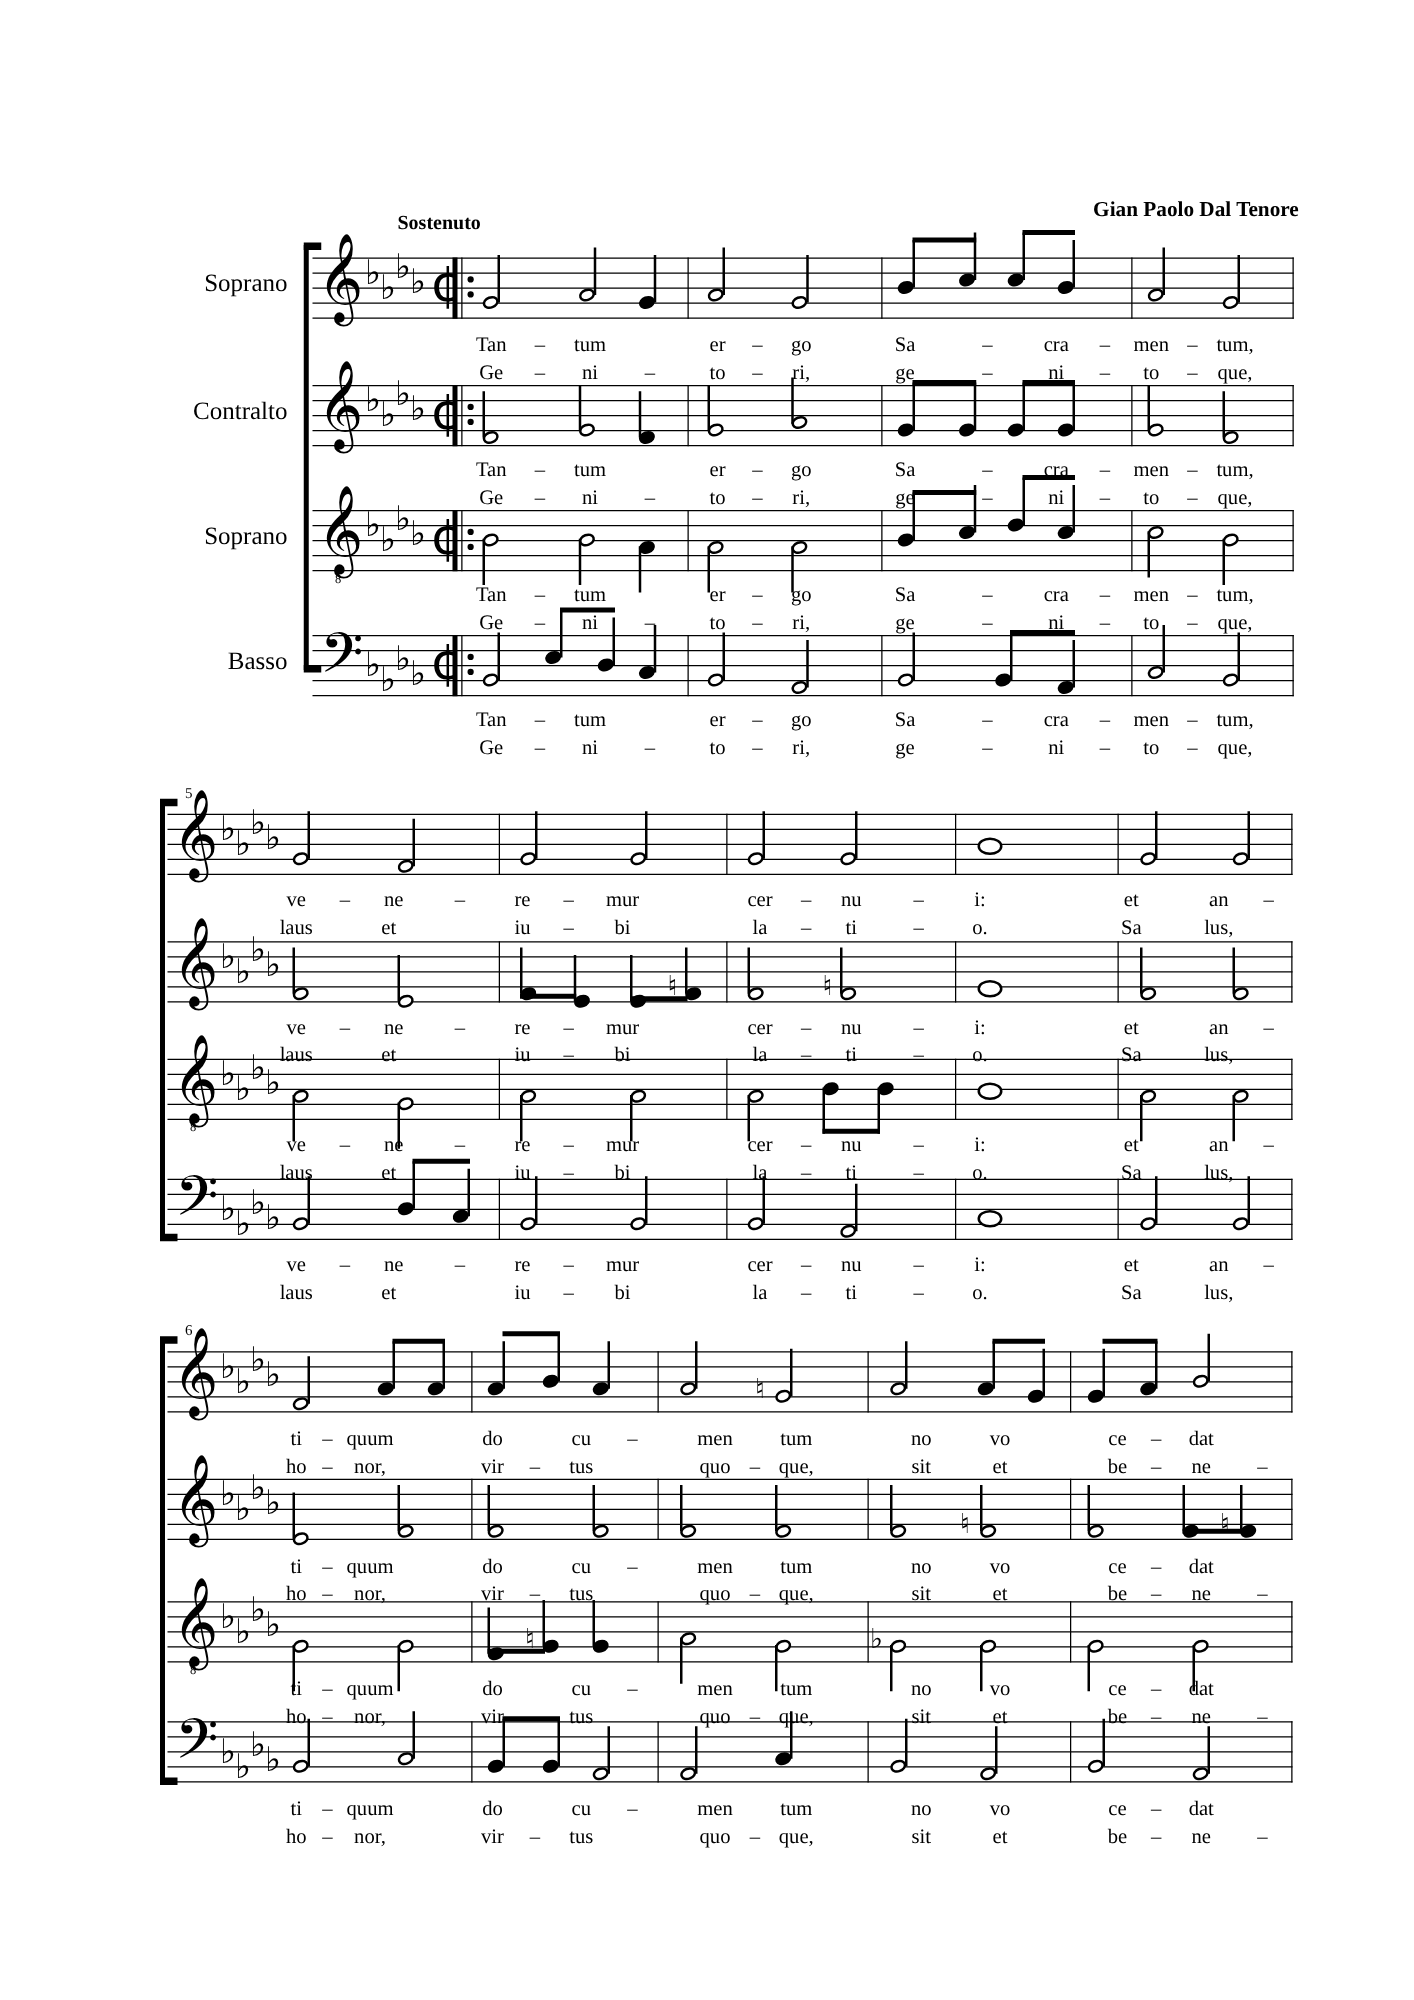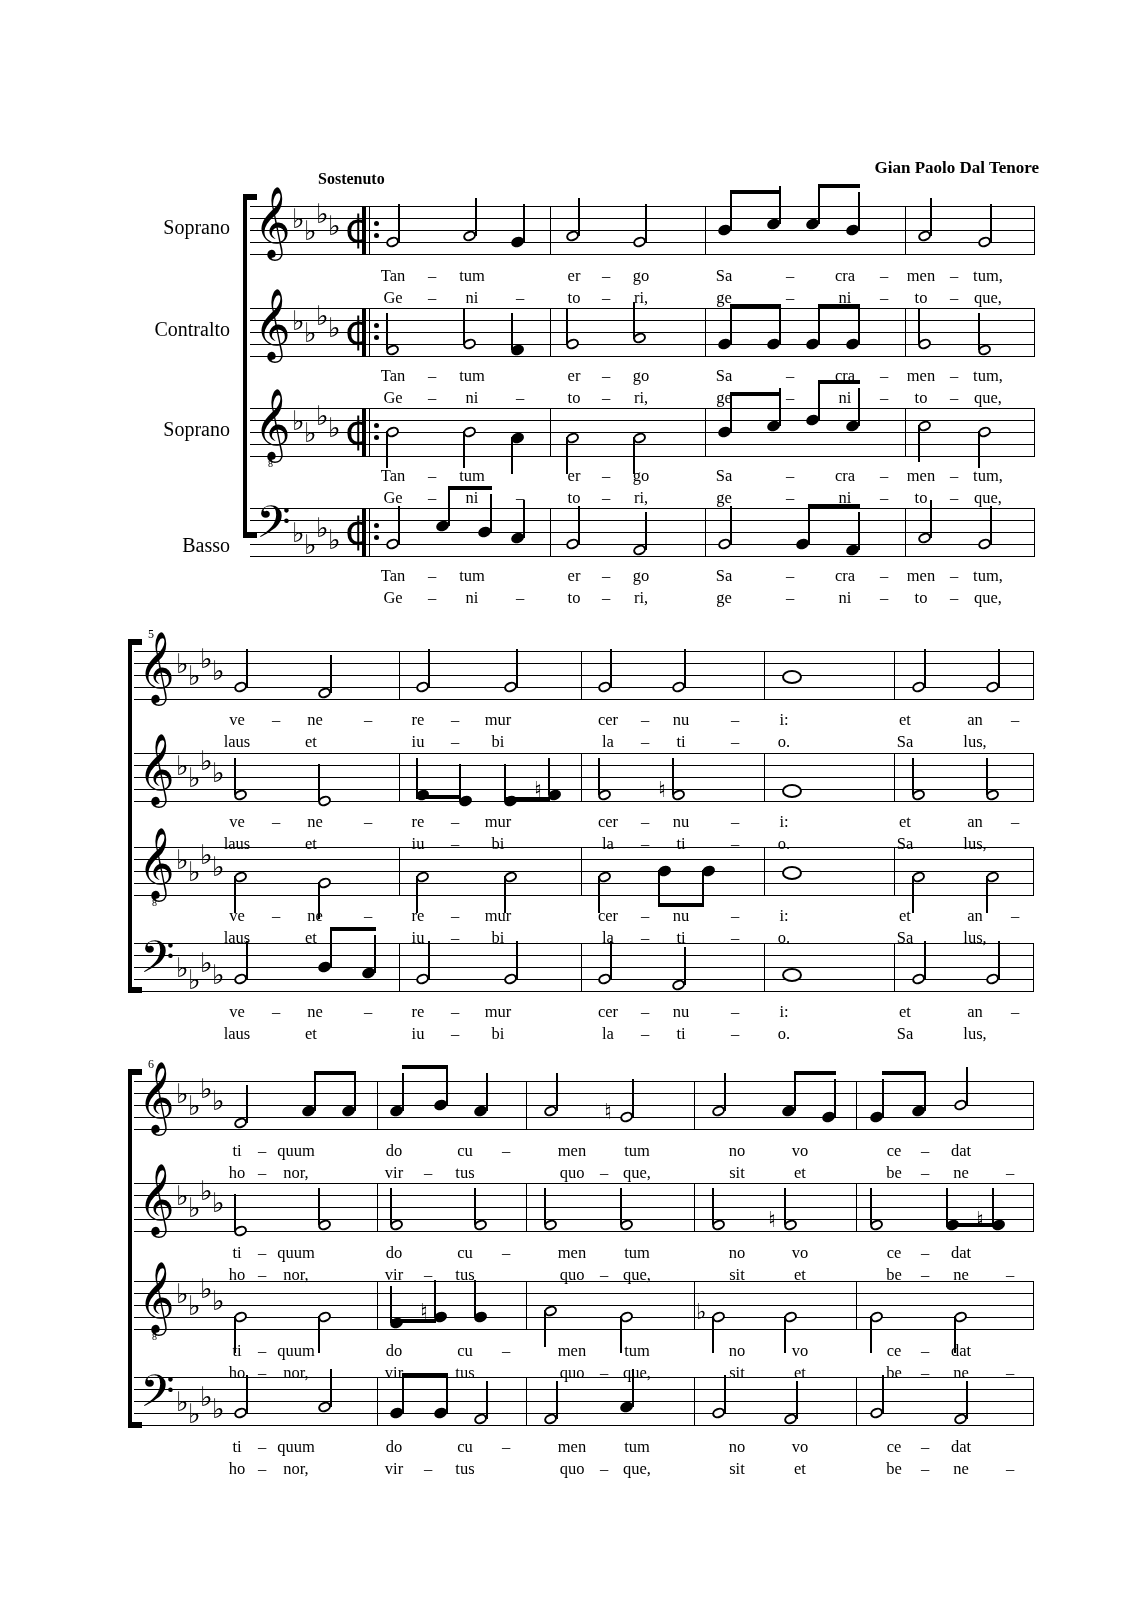--- a/index.html
+++ b/index.html
@@ -228,21 +228,21 @@
 
   <div class="system sys1">
 
     <div class="bracket" style="left:243px; top:6px; height:340px;"></div>
     <div class="bracket-cap" style="left:243px; top:4px;"></div>
     <div class="bracket-cap" style="left:243px; top:342px;"></div>
 
     <div class="partlabel" style="left:80px; top:26px; width:150px;">Soprano</div>
     <div class="partlabel" style="left:80px; top:128px; width:150px;">Contralto</div>
     <div class="partlabel" style="left:80px; top:228px; width:150px;">Soprano</div>
-    <div class="partlabel" style="left:80px; top:344px; width:150px;">Basso</div>
+    <div class="partlabel" style="left:80px; top:328px; width:150px;">Basso</div>
 
     <div class="staffblock" style="left:250px; top:16px; width:785px;">
       <div class="staff" style="width:785px;">
         <div class="line"></div>
           <div class="line"></div>
           <div class="line"></div>
           <div class="line"></div>
           <div class="line"></div>
       </div>
       <div class="clef clef-g" style="left:4px;">𝄞</div>

